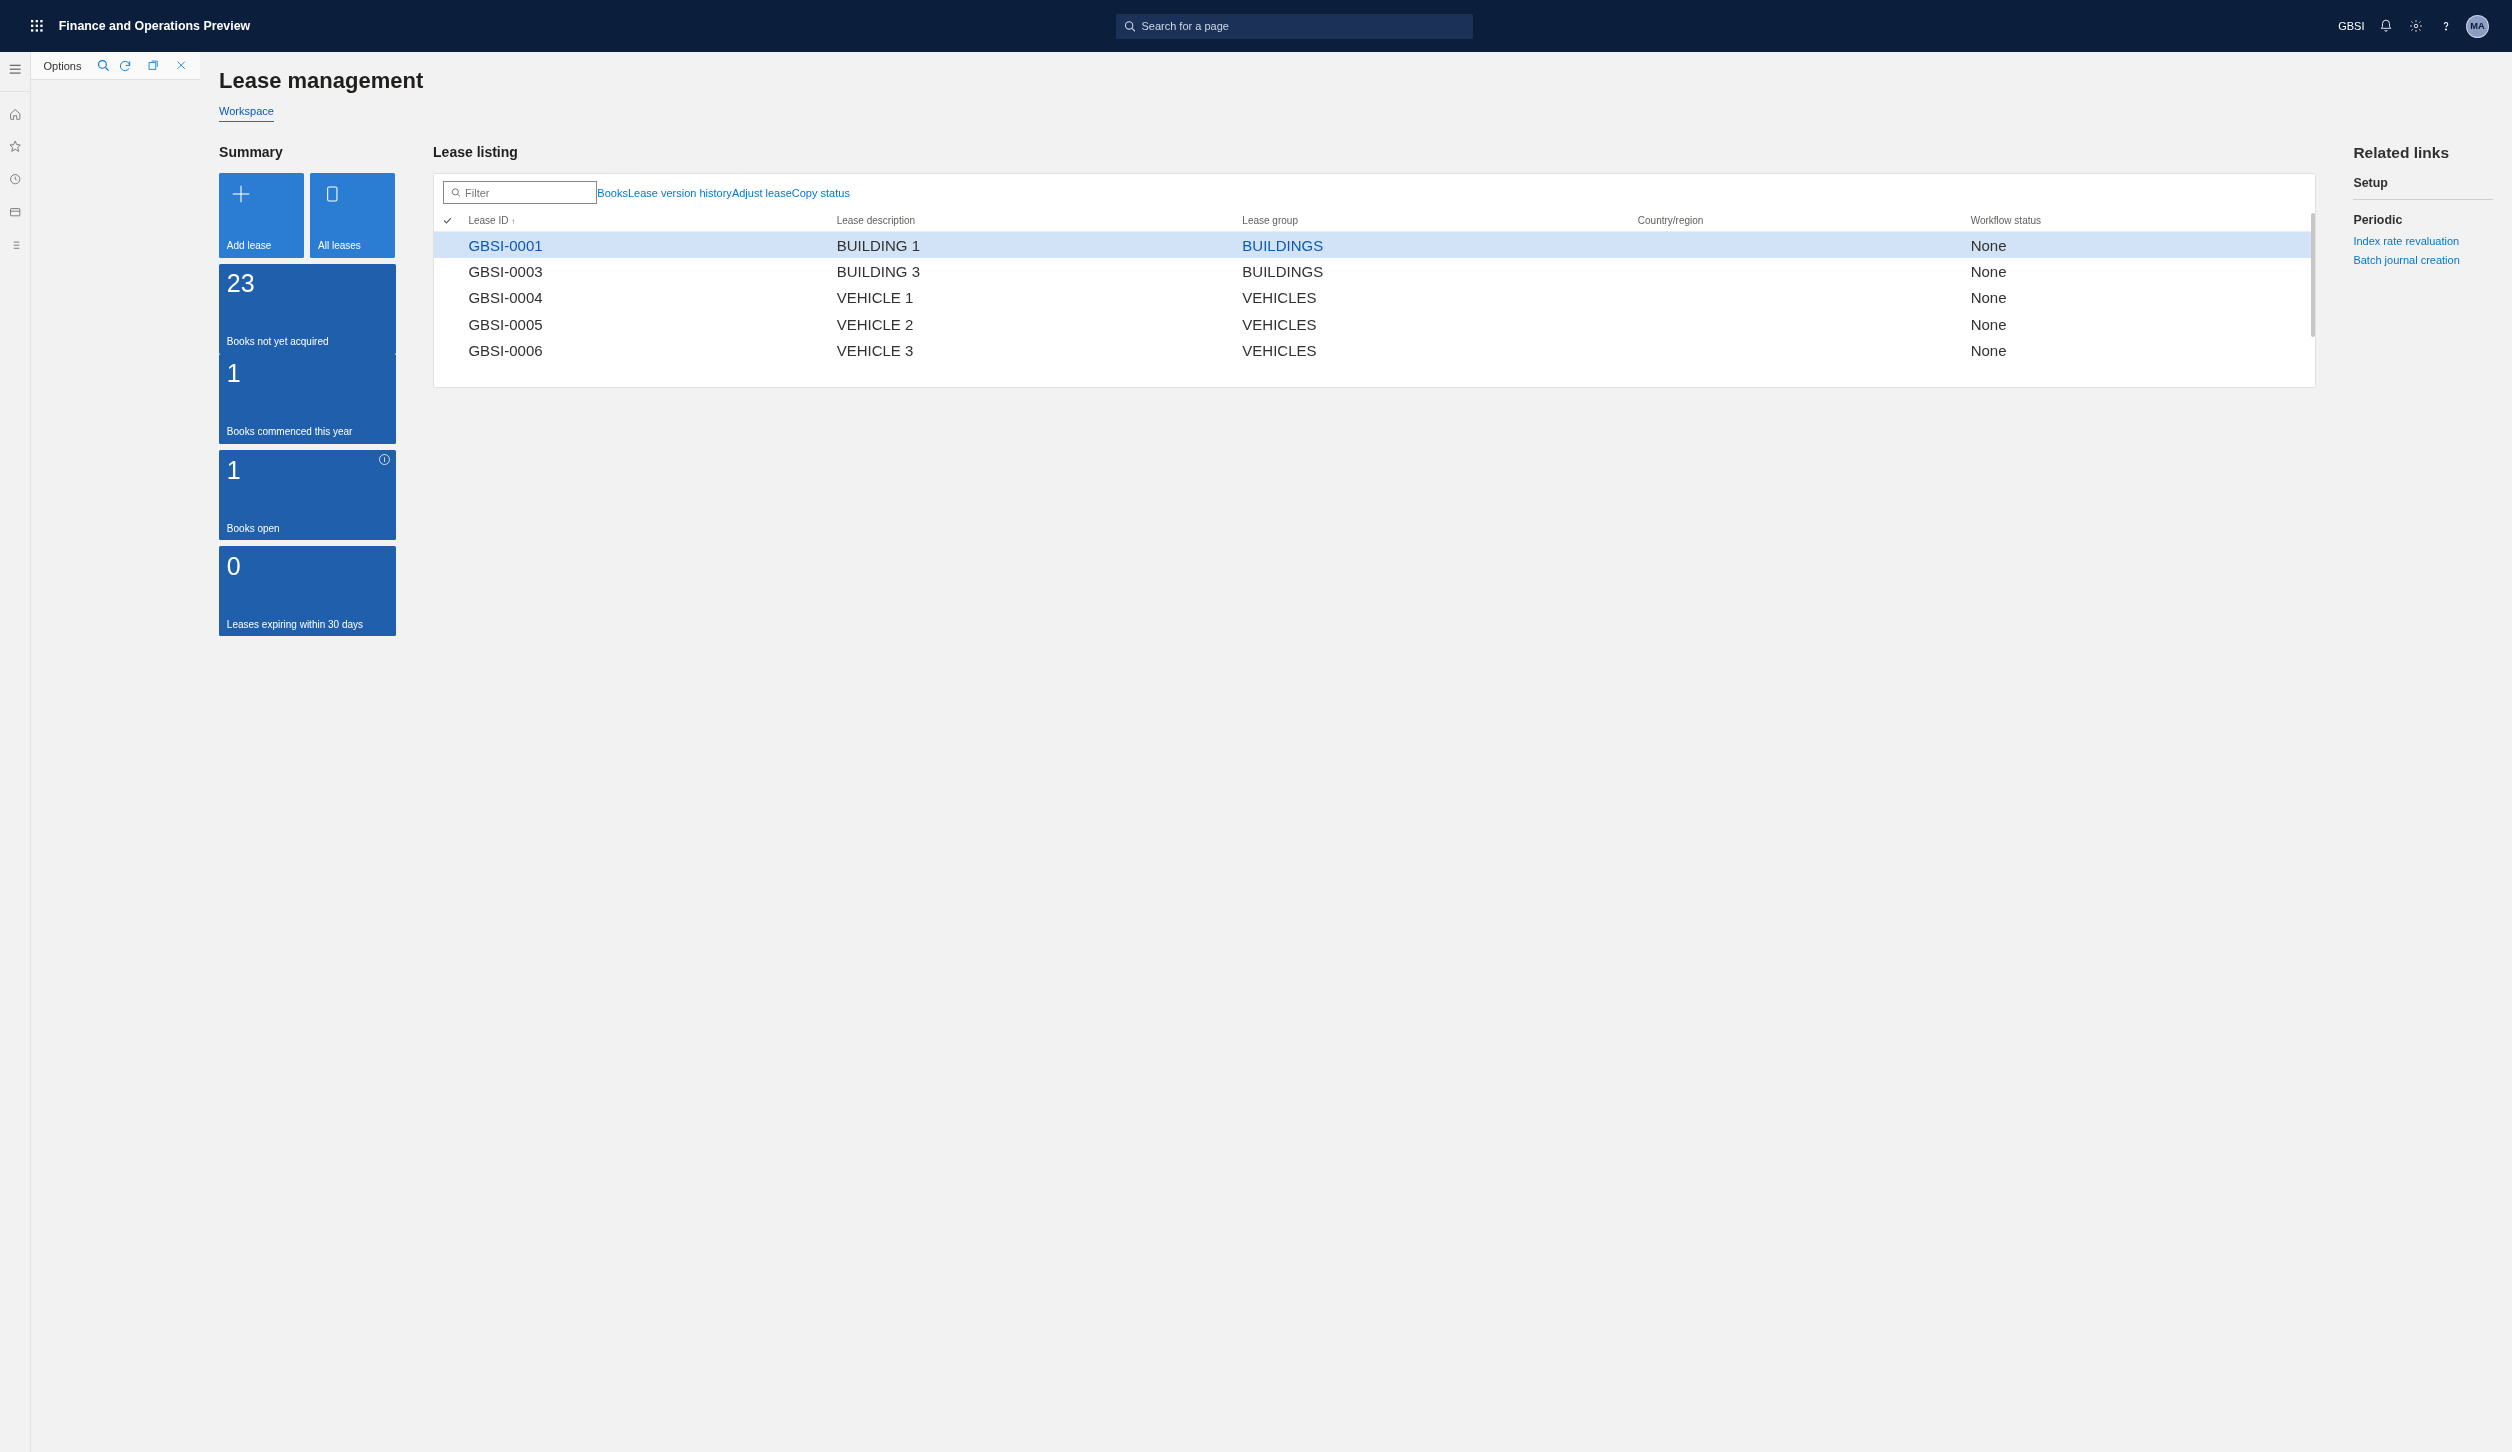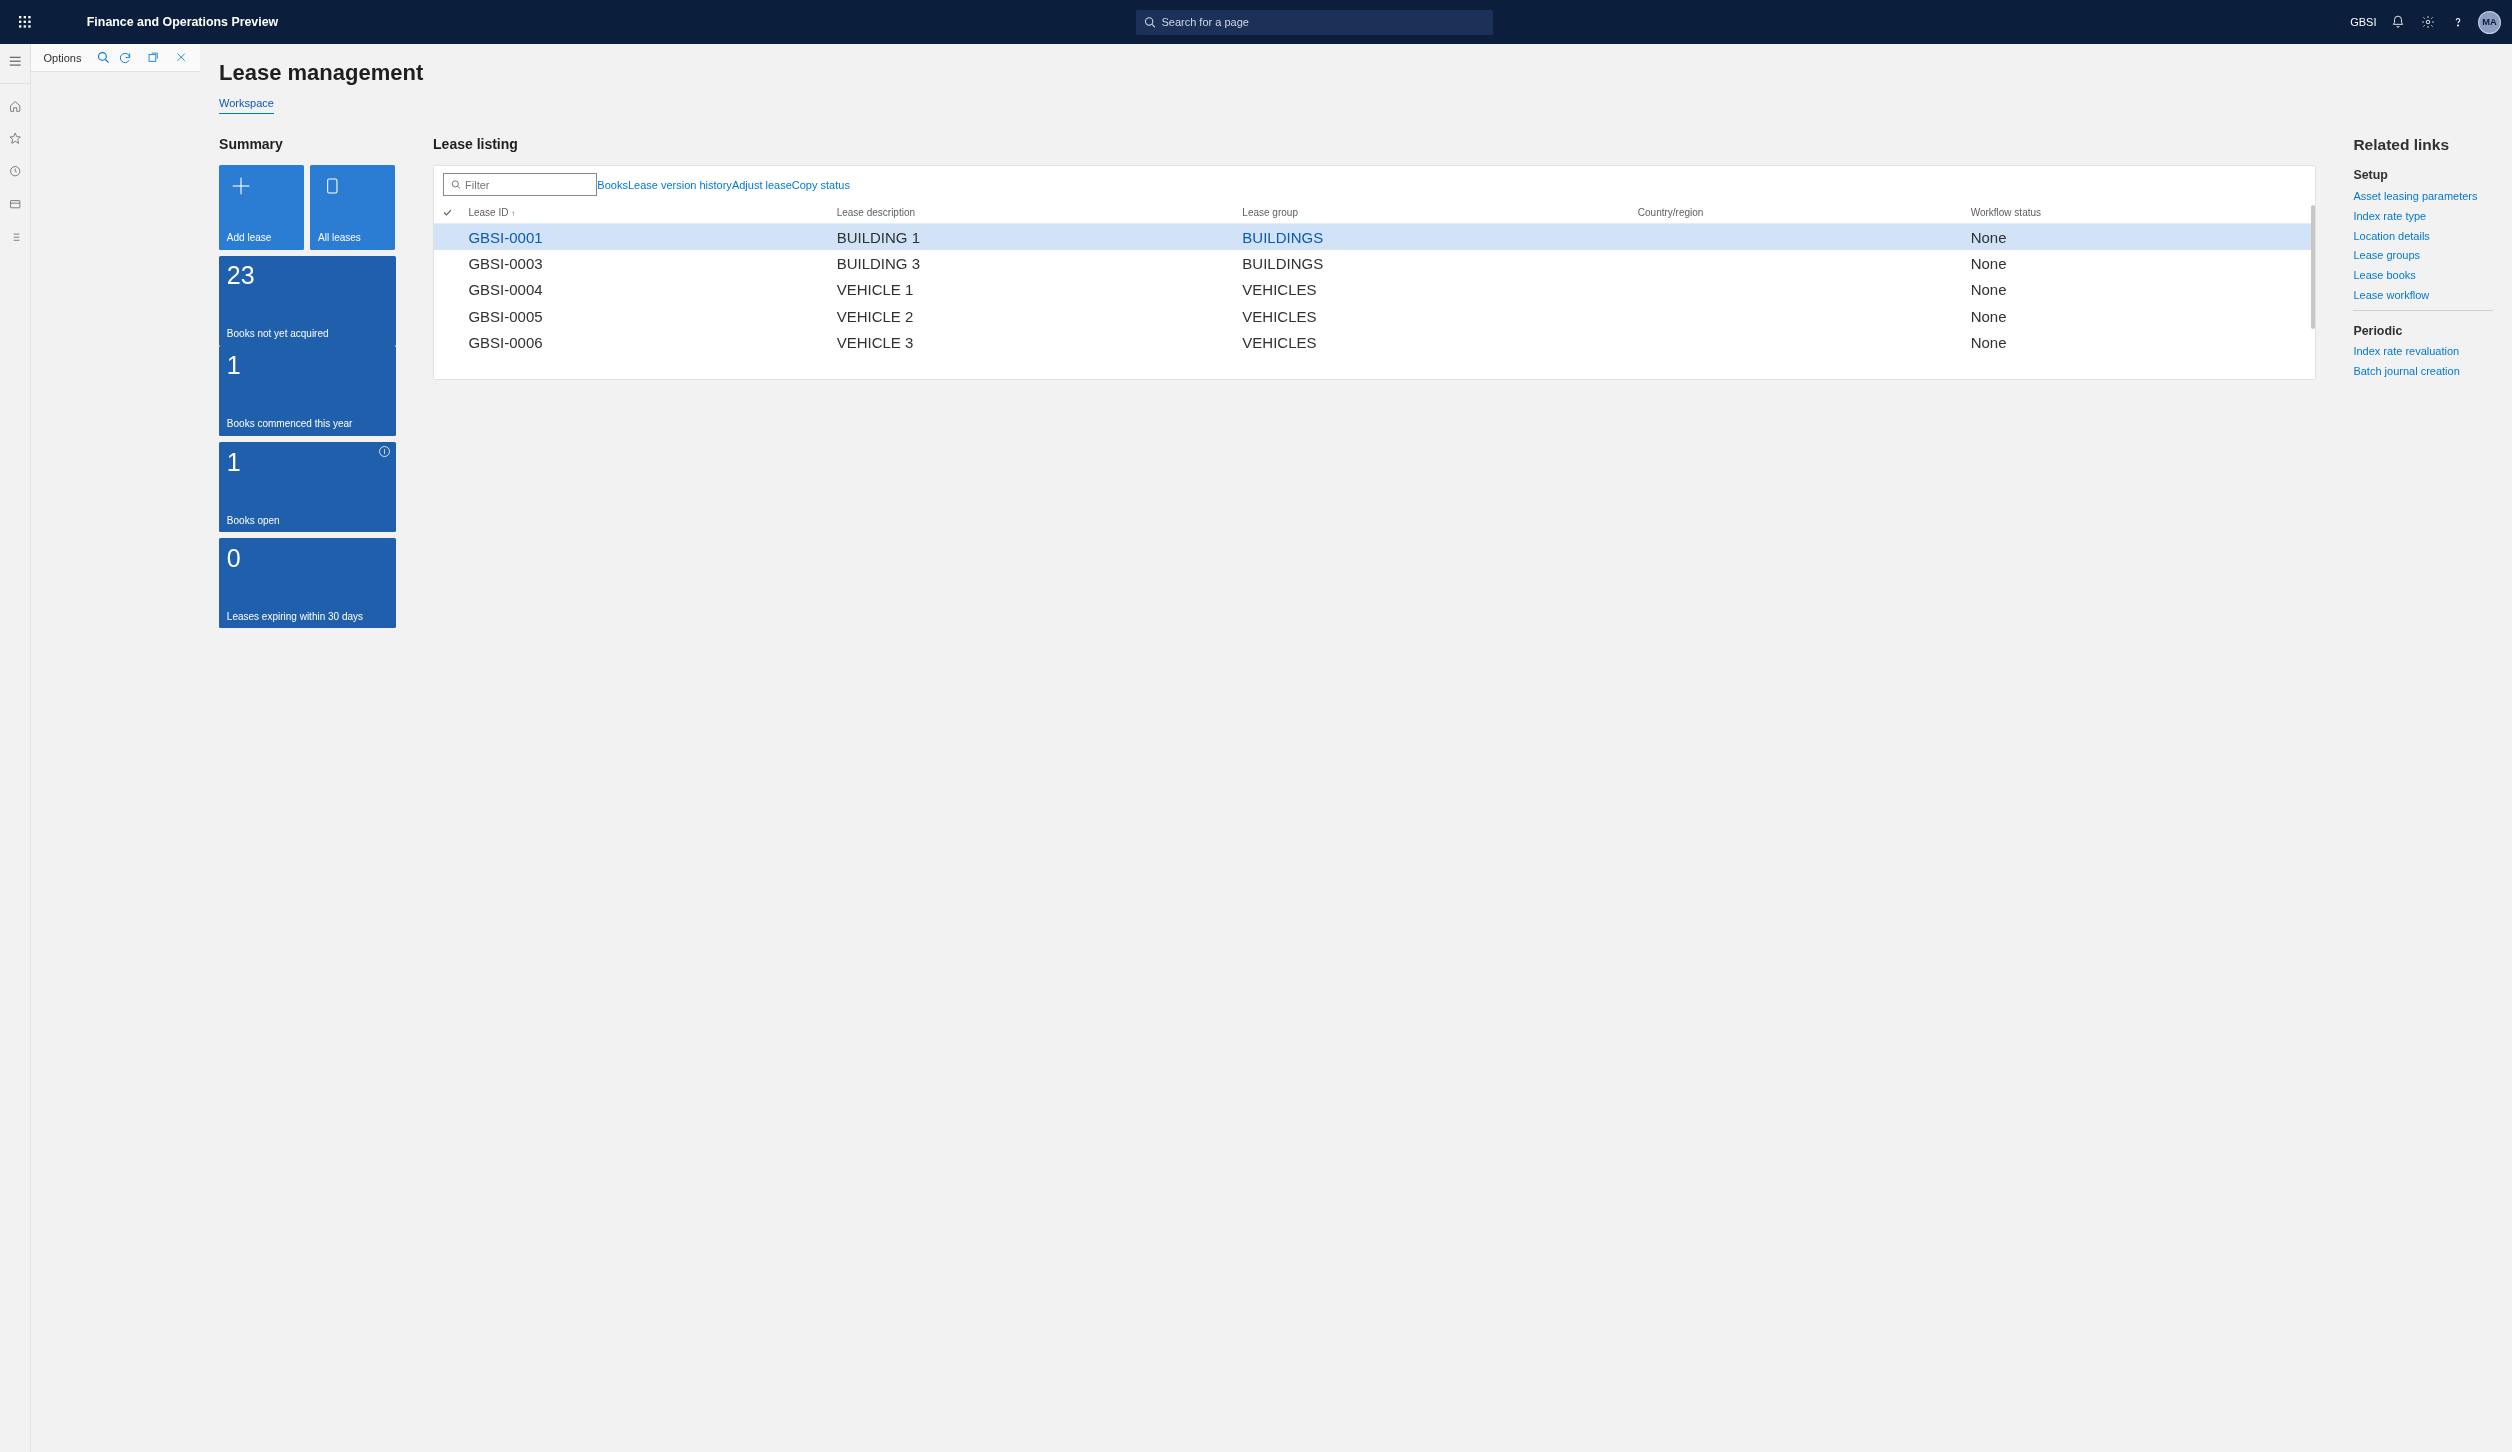--- a/index.html
+++ b/index.html
@@ -7,27 +7,26 @@
 body {
   font-family: "Segoe UI", -apple-system, BlinkMacSystemFont, sans-serif;
   font-size: 11px;
   color: #323130;
   background: #f2f2f2;
   overflow: hidden;
 }
 
 
 .topbar {
-  height: 44px;
+  height: 52px;
   background: #0b1e3c;
   color: #fff;
   display: flex;
   align-items: center;
-  padding: 0 11px;
-  gap: 40px;
+  padding: 0 23px;
 }
 .topbar .waffle {
   width: 28px; height: 28px;
   display: flex; align-items: center; justify-content: center;
   cursor: pointer;
 }
 .topbar .brand {
   font-size: 12.4px;
   font-weight: 600;
   margin-left: 7.8px;
@@ -582,28 +581,20 @@
                   </tr>
                 </tbody>
             </table>
             <div style="height:23px"></div>
           </div>
         </div>
 
         <div class="related">
           <div class="rl-title">Related links</div>
           <div class="rl-group-title">Setup</div>
-          <div id="setup-links">
-              <span class="rl-link">Asset leasing parameters</span>
-              <span class="rl-link">Index rate type</span>
-              <span class="rl-link">Location details</span>
-              <span class="rl-link">Lease groups</span>
-              <span class="rl-link">Lease books</span>
-              <span class="rl-link">Lease workflow</span>
-            </div>
           <hr>
           <div class="rl-group-title">Periodic</div>
           <div id="periodic-links">
               <span class="rl-link">Index rate revaluation</span>
               <span class="rl-link">Batch journal creation</span>
             </div>
         </div>
       </div>
     </div>
   </div>

